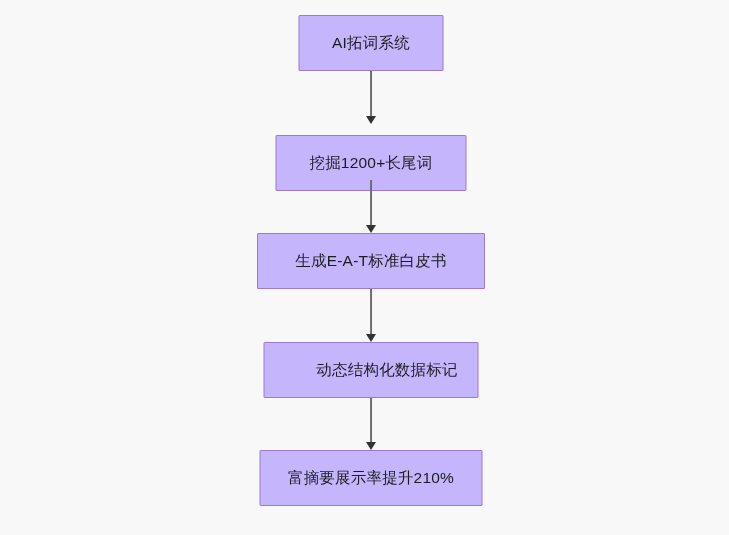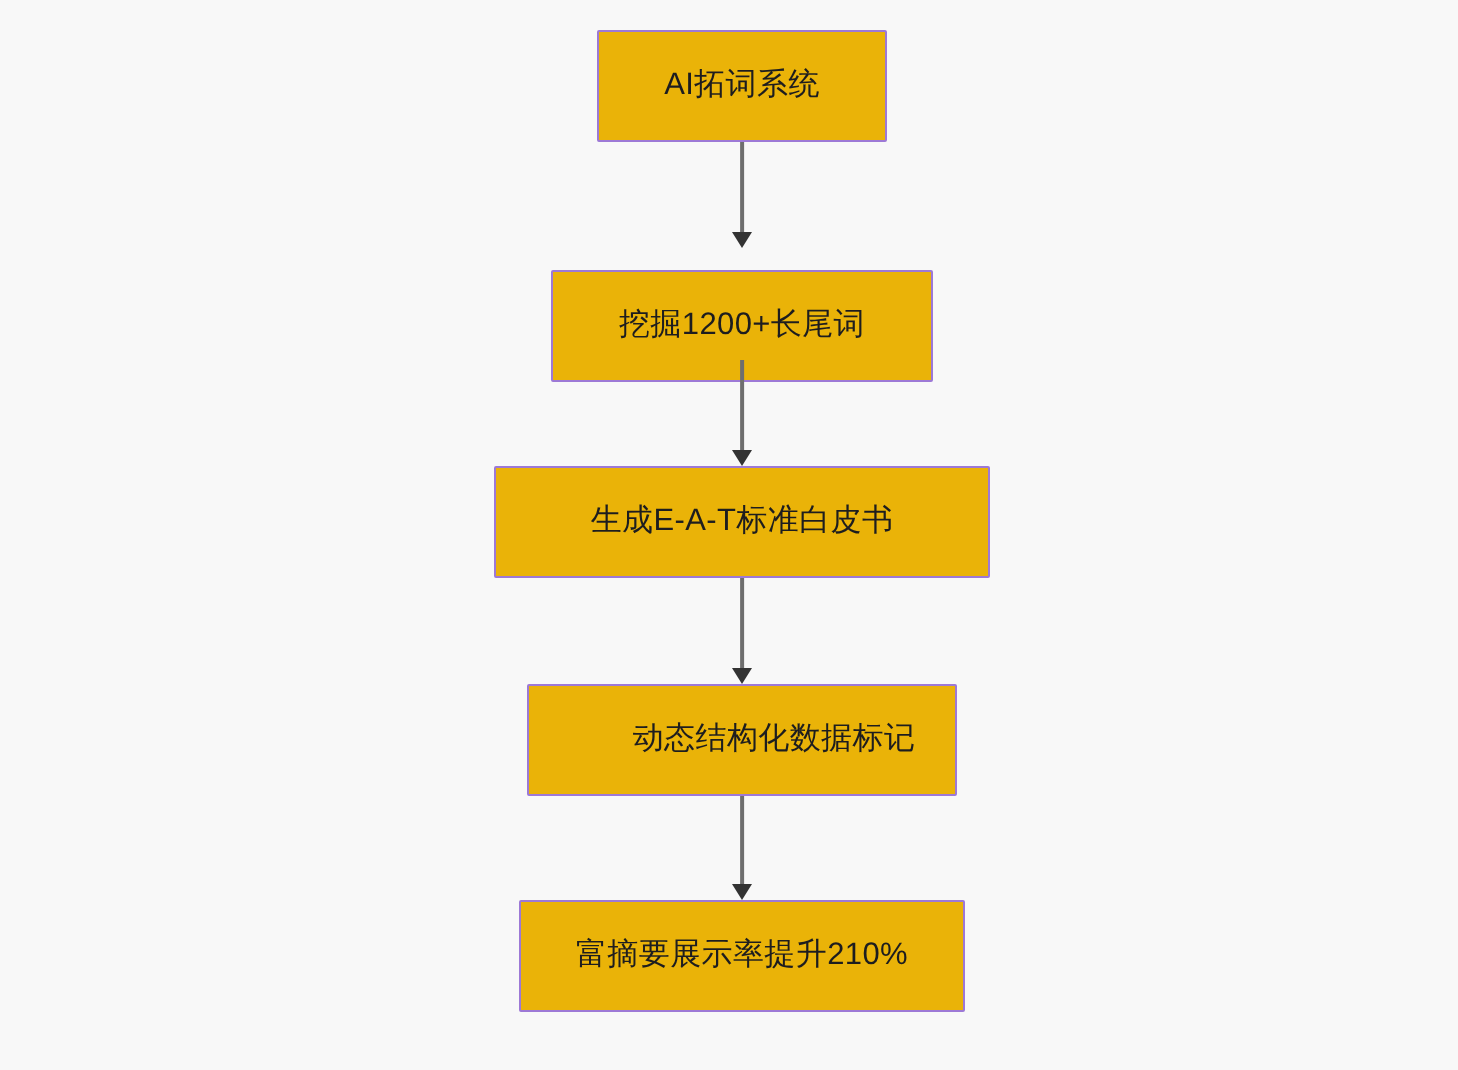--- a/index.html
+++ b/index.html
@@ -19,21 +19,21 @@
     width: 729px;
     height: 535px;
   }
 
   .node {
     position: absolute;
     box-sizing: border-box;
     display: flex;
     align-items: center;
     justify-content: center;
-    background: #eab308;
+    background: #c4b5fd;
     border: 1.4px solid #9d79d6;
     border-radius: 1px;
     left: 50%;
     transform: translateX(-50%);
     margin-left: 6.5px;
   }
 
   .node-label {
     font-size: 15.5px;
     line-height: 1;
@@ -88,21 +88,21 @@
 
   <div class="node" style="top:124px; width:191px; height:56px;margin-top:11px;">
     <span class="node-label">挖掘1200+长尾词</span>
   </div>
 
   <div class="edge" style="top:180px; height:53px;">
     <div class="edge-line" style="height:45px;"></div>
     <div class="edge-arrow"></div>
   </div>
 
-  <div class="node" style="top:233px; width:248px; height:56px;">
+  <div class="node" style="top:233px; width:228px; height:56px;">
     <span class="node-label">生成E-A-T标准白皮书</span>
   </div>
 
   <div class="edge" style="top:289px; height:53px;">
     <div class="edge-line" style="height:45px;"></div>
     <div class="edge-arrow"></div>
   </div>
 
   <div class="node" style="top:342px; width:215px; height:56px;padding-left:32px;">
     <span class="node-label">动态结构化数据标记</span>

